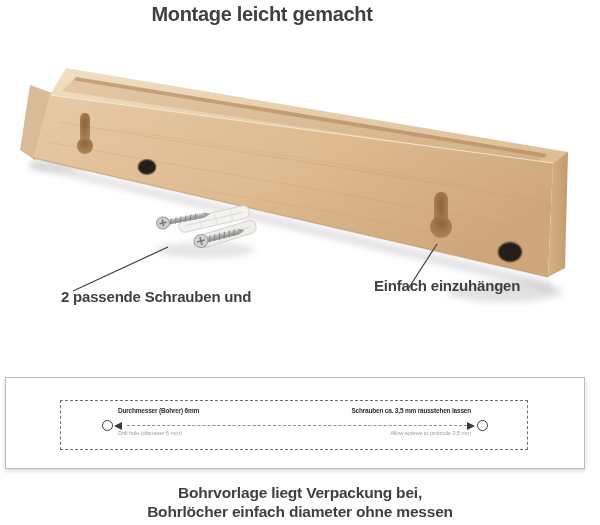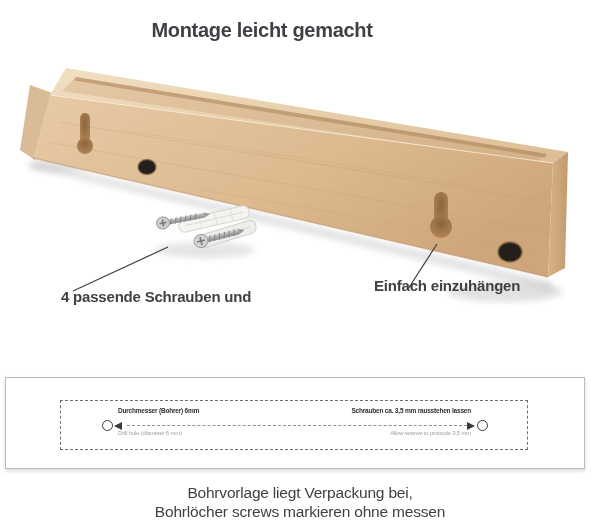--- a/index.html
+++ b/index.html
@@ -4,21 +4,20 @@
 <style>
   html,body{margin:0;padding:0;background:#fff;}
   #stage{
     position:relative;width:600px;height:525px;background:#ffffff;
     font-family:"Liberation Sans","DejaVu Sans",sans-serif;overflow:hidden;
   }
   .page-title{
     position:absolute;top:3px;left:0;width:524px;text-align:center;
     font-size:20px;font-weight:bold;color:#3f3f45;letter-spacing:-0.3px;
     font-stretch:condensed;
-    margin-top:16px;
   }
   #photo-svg{position:absolute;top:50px;left:0;}
   .callout{
     position:absolute;font-size:15px;font-weight:bold;color:#3f3f45;
     line-height:18px;letter-spacing:-0.2px;font-stretch:condensed;white-space:nowrap;
   }
   .callout-left{left:61px;top:288px;}
   .callout-right{left:374px;top:277px;}
   .sheet{
     position:absolute;left:5px;top:377px;width:578px;height:90px;
@@ -52,21 +51,21 @@
   }
   .mark-label{position:absolute;white-space:nowrap;font-stretch:condensed;}
   .mark-de{font-size:6.5px;font-weight:bold;color:#2f2f2f;letter-spacing:-0.2px;}
   .mark-en{font-size:6px;color:#a2a2a2;letter-spacing:-0.2px;}
   .mark-de-left{left:112px;top:29px;}
   .mark-en-left{left:112px;top:52px;}
   .mark-de-right{right:113px;top:29px;text-align:right;}
   .mark-en-right{right:113px;top:52px;text-align:right;}
   .footer-note{
     position:absolute;left:0;top:483px;width:600px;text-align:center;
-    font-size:15.5px;font-weight:normal;color:#3f3f45;line-height:19px;
+    font-size:15.5px;font-weight:bold;color:#3f3f45;line-height:19px;
     letter-spacing:-0.2px;font-stretch:condensed;
   }
 </style>
 </head>
 <body>
 
 <div id="stage">
 
   <div class="page-title">Montage leicht gemacht</div>
 
@@ -185,35 +184,35 @@
       </g>
       <ellipse cx="0" cy="0" rx="7" ry="6.5" fill="#d4d4d4" stroke="#9e9e9e" stroke-width="1"></ellipse>
       <path d="M-4,0 L4,0 M0,-4 L0,4" stroke="#7a7a7a" stroke-width="1.7"></path>
     </g>
 
     <line x1="73" y1="241" x2="168" y2="197" stroke="#3f3f45" stroke-width="1.2"></line>
     <line x1="408" y1="239" x2="437" y2="194" stroke="#3f3f45" stroke-width="1.2"></line>
   </svg>
 
   <div class="callout callout-left">
-    <div>4 passende Schrauben und</div>
+    <div>2 passende Schrauben und</div>
   </div>
   <div class="callout callout-right">Einfach einzuhängen</div>
 
   <div class="sheet">
     <div class="dashed-outline"></div>
     <div class="measure-line"></div>
     <div class="hole-circle hole-left"></div>
     <div class="hole-circle hole-right"></div>
     <div class="arrow arrow-left"></div>
     <div class="arrow arrow-right"></div>
     <div class="mark-label mark-de mark-de-left">Durchmesser (Bohrer) 6mm</div>
     <div class="mark-label mark-en mark-en-left">Drill hole (diameter 6 mm)</div>
     <div class="mark-label mark-de mark-de-right">Schrauben ca. 3,5 mm rausstehen lassen</div>
     <div class="mark-label mark-en mark-en-right">Allow screws to protrude 3,5 mm</div>
   </div>
 
   <div class="footer-note">
     <div>Bohrvorlage liegt Verpackung bei,</div>
-    <div>Bohrlöcher screws markieren ohne messen</div>
+    <div>Bohrlöcher einfach diameter ohne messen</div>
   </div>
 
 </div>
 
 </body></html>

